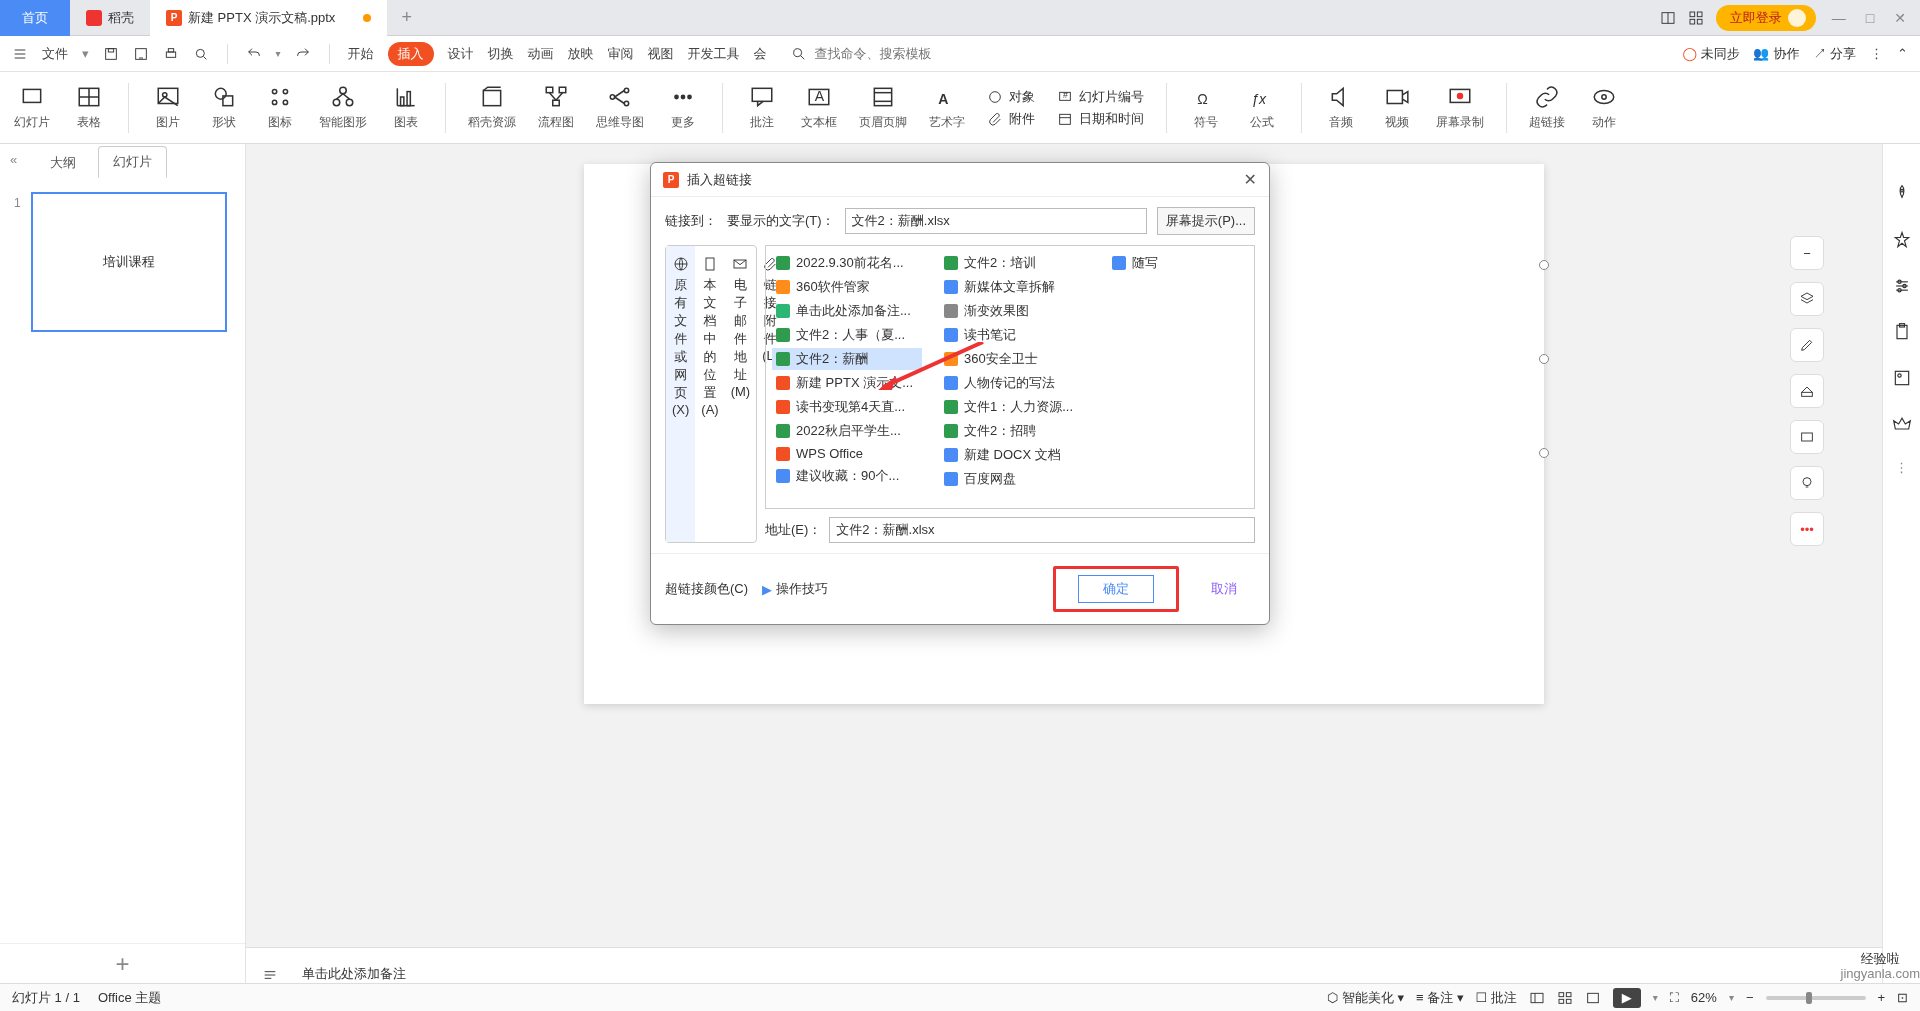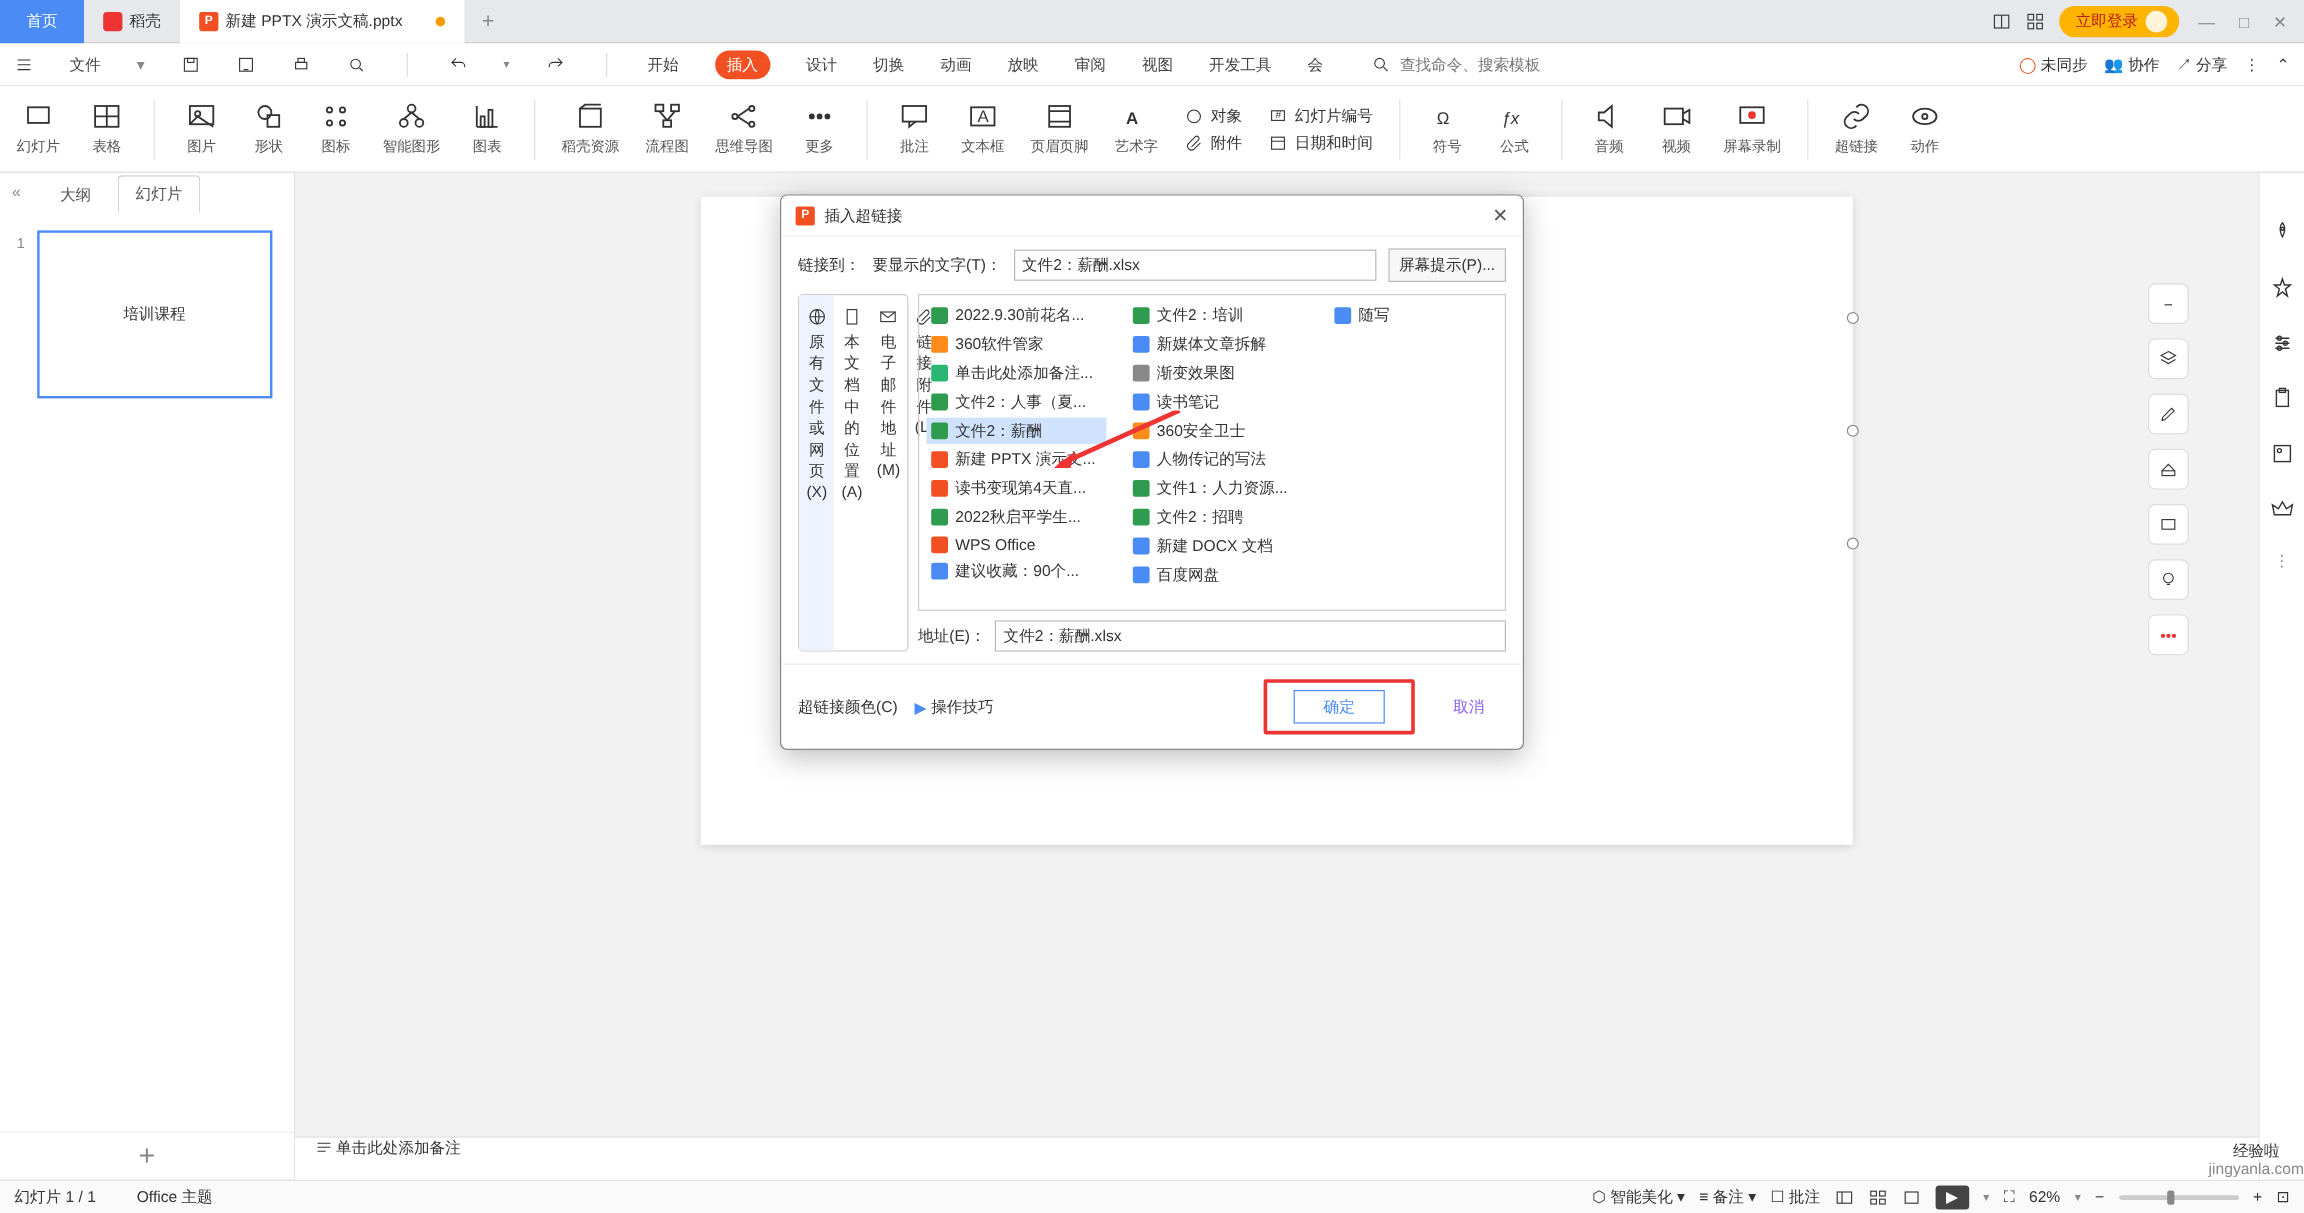--- a/index.html
+++ b/index.html
@@ -10,21 +10,21 @@
 .tab-home span{color:#fff}
 .tab-active{background:#fff}
 .tab-docer{color:#333}
 .dotorange{width:8px;height:8px;background:#f90;border-radius:50%}
 .tab-plus{padding:0 14px;font-size:18px;color:#888}
 .tabbar-right{margin-left:auto;display:flex;align-items:center;gap:12px;padding-right:10px}
 .login-btn{background:#ffb400;color:#fff;padding:4px 10px 4px 14px;border-radius:14px;display:flex;align-items:center;gap:6px}
 .login-btn span{color:#b91c1c}
 .avatar{width:18px;height:18px;border-radius:50%;background:#fff3d9}
 .winbtn{color:#888;font-size:14px;padding:2px 4px}
-.menubar{height:36px;display:flex;align-items:center;padding:0 12px;gap:30px;border-bottom:1px solid #e3e3e3}
+.menubar{height:36px;display:flex;align-items:center;padding:0 12px;gap:14px;border-bottom:1px solid #e3e3e3}
 .menu-sep{width:1px;height:20px;background:#ddd;margin:0 4px}
 .mitem{cursor:pointer;color:#444}
 .mitem-active{background:#f25022;color:#fff;padding:3px 10px;border-radius:12px}
 .search-area{display:flex;align-items:center;gap:8px;color:#999;margin-left:10px}
 .search-area input{border:none;outline:none;color:#999;width:120px}
 .menubar-right{margin-left:auto;display:flex;align-items:center;gap:14px}
 .sync{color:#f25022}
 .ribbon{height:72px;display:flex;align-items:center;padding:0 14px;gap:22px;border-bottom:1px solid #ddd;background:#fff}
 .ritem{display:flex;flex-direction:column;align-items:center;gap:4px;cursor:pointer;color:#555;min-width:34px}
 .ritem svg{width:26px;height:26px}
@@ -40,26 +40,26 @@
 .ltab-active{border:1px solid #ccc;border-bottom:1px solid #fff;border-radius:4px 4px 0 0;background:#fff}
 .thumb-area{flex:1;padding:14px;overflow:auto}
 .thumb-row{display:flex;gap:10px;align-items:flex-start}
 .thumb-num{color:#888;font-size:12px;padding-top:4px}
 .thumb{width:196px;height:140px;border:2px solid #4a8bf5;background:#fff;display:flex;align-items:center;justify-content:center;font-size:12px;color:#555}
 .addslide{height:40px;display:flex;align-items:center;justify-content:center;color:#888;font-size:24px;border-top:1px solid #eee;cursor:pointer}
 .canvas-area{flex:1;background:#f2f2f2;position:relative;display:flex;flex-direction:column}
 .canvas-scroll{flex:1;display:flex;align-items:flex-start;justify-content:center;padding:20px;overflow:auto}
 .slide{width:960px;height:540px;background:#fff;box-shadow:0 2px 8px rgba(0,0,0,.15);position:relative}
 .handle{position:absolute;width:10px;height:10px;border:1px solid #888;background:#fff;border-radius:50%}
-.notes{height:36px;border-top:1px solid #ddd;background:#fff;display:flex;align-items:flex-start;padding:0 16px;color:#999;gap:2px}
+.notes{height:36px;border-top:1px solid #ddd;background:#fff;display:flex;align-items:flex-end;padding:0 16px;color:#999;gap:24px}
 .rightrail{width:38px;border-left:1px solid #e3e3e3;display:flex;flex-direction:column;align-items:center;padding-top:40px;gap:26px}
 .rr-ic{width:20px;height:20px;color:#888}
 .floatgroup{position:absolute;right:58px;top:92px;display:flex;flex-direction:column;gap:12px;align-items:center}
 .fcirc{width:34px;height:34px;border:1px solid #ddd;border-radius:6px;background:#fff;display:flex;align-items:center;justify-content:center}
-.statusbar{height:28px;border-top:1px solid #ddd;display:flex;align-items:center;padding:0 12px;gap:34px;background:#fafafa;font-size:12px;color:#555}
+.statusbar{height:28px;border-top:1px solid #ddd;display:flex;align-items:center;padding:0 12px;gap:18px;background:#fafafa;font-size:12px;color:#555}
 .sb-right{margin-left:auto;display:flex;align-items:center;gap:12px}
 .playbtn{width:28px;height:20px;background:#444;color:#fff;display:flex;align-items:center;justify-content:center;border-radius:3px}
 .zoom-slider{width:100px;height:4px;background:#ccc;position:relative;border-radius:2px}
 .zoom-thumb{position:absolute;left:40%;top:-4px;width:6px;height:12px;background:#888;border-radius:2px}
 
 .overlay{position:fixed;inset:0;display:flex;align-items:flex-start;justify-content:center;padding-top:162px;pointer-events:none}
 .dialog{width:620px;background:#fff;border:1px solid #888;border-radius:6px;box-shadow:0 6px 24px rgba(0,0,0,.25);pointer-events:auto}
 .dlg-title{height:34px;display:flex;align-items:center;padding:0 12px;gap:8px;border-bottom:1px solid #eee}
 .dlg-title .x{margin-left:auto;font-size:16px;color:#555;cursor:pointer}
 .dlg-row1{display:flex;align-items:center;padding:10px 14px;gap:10px}

